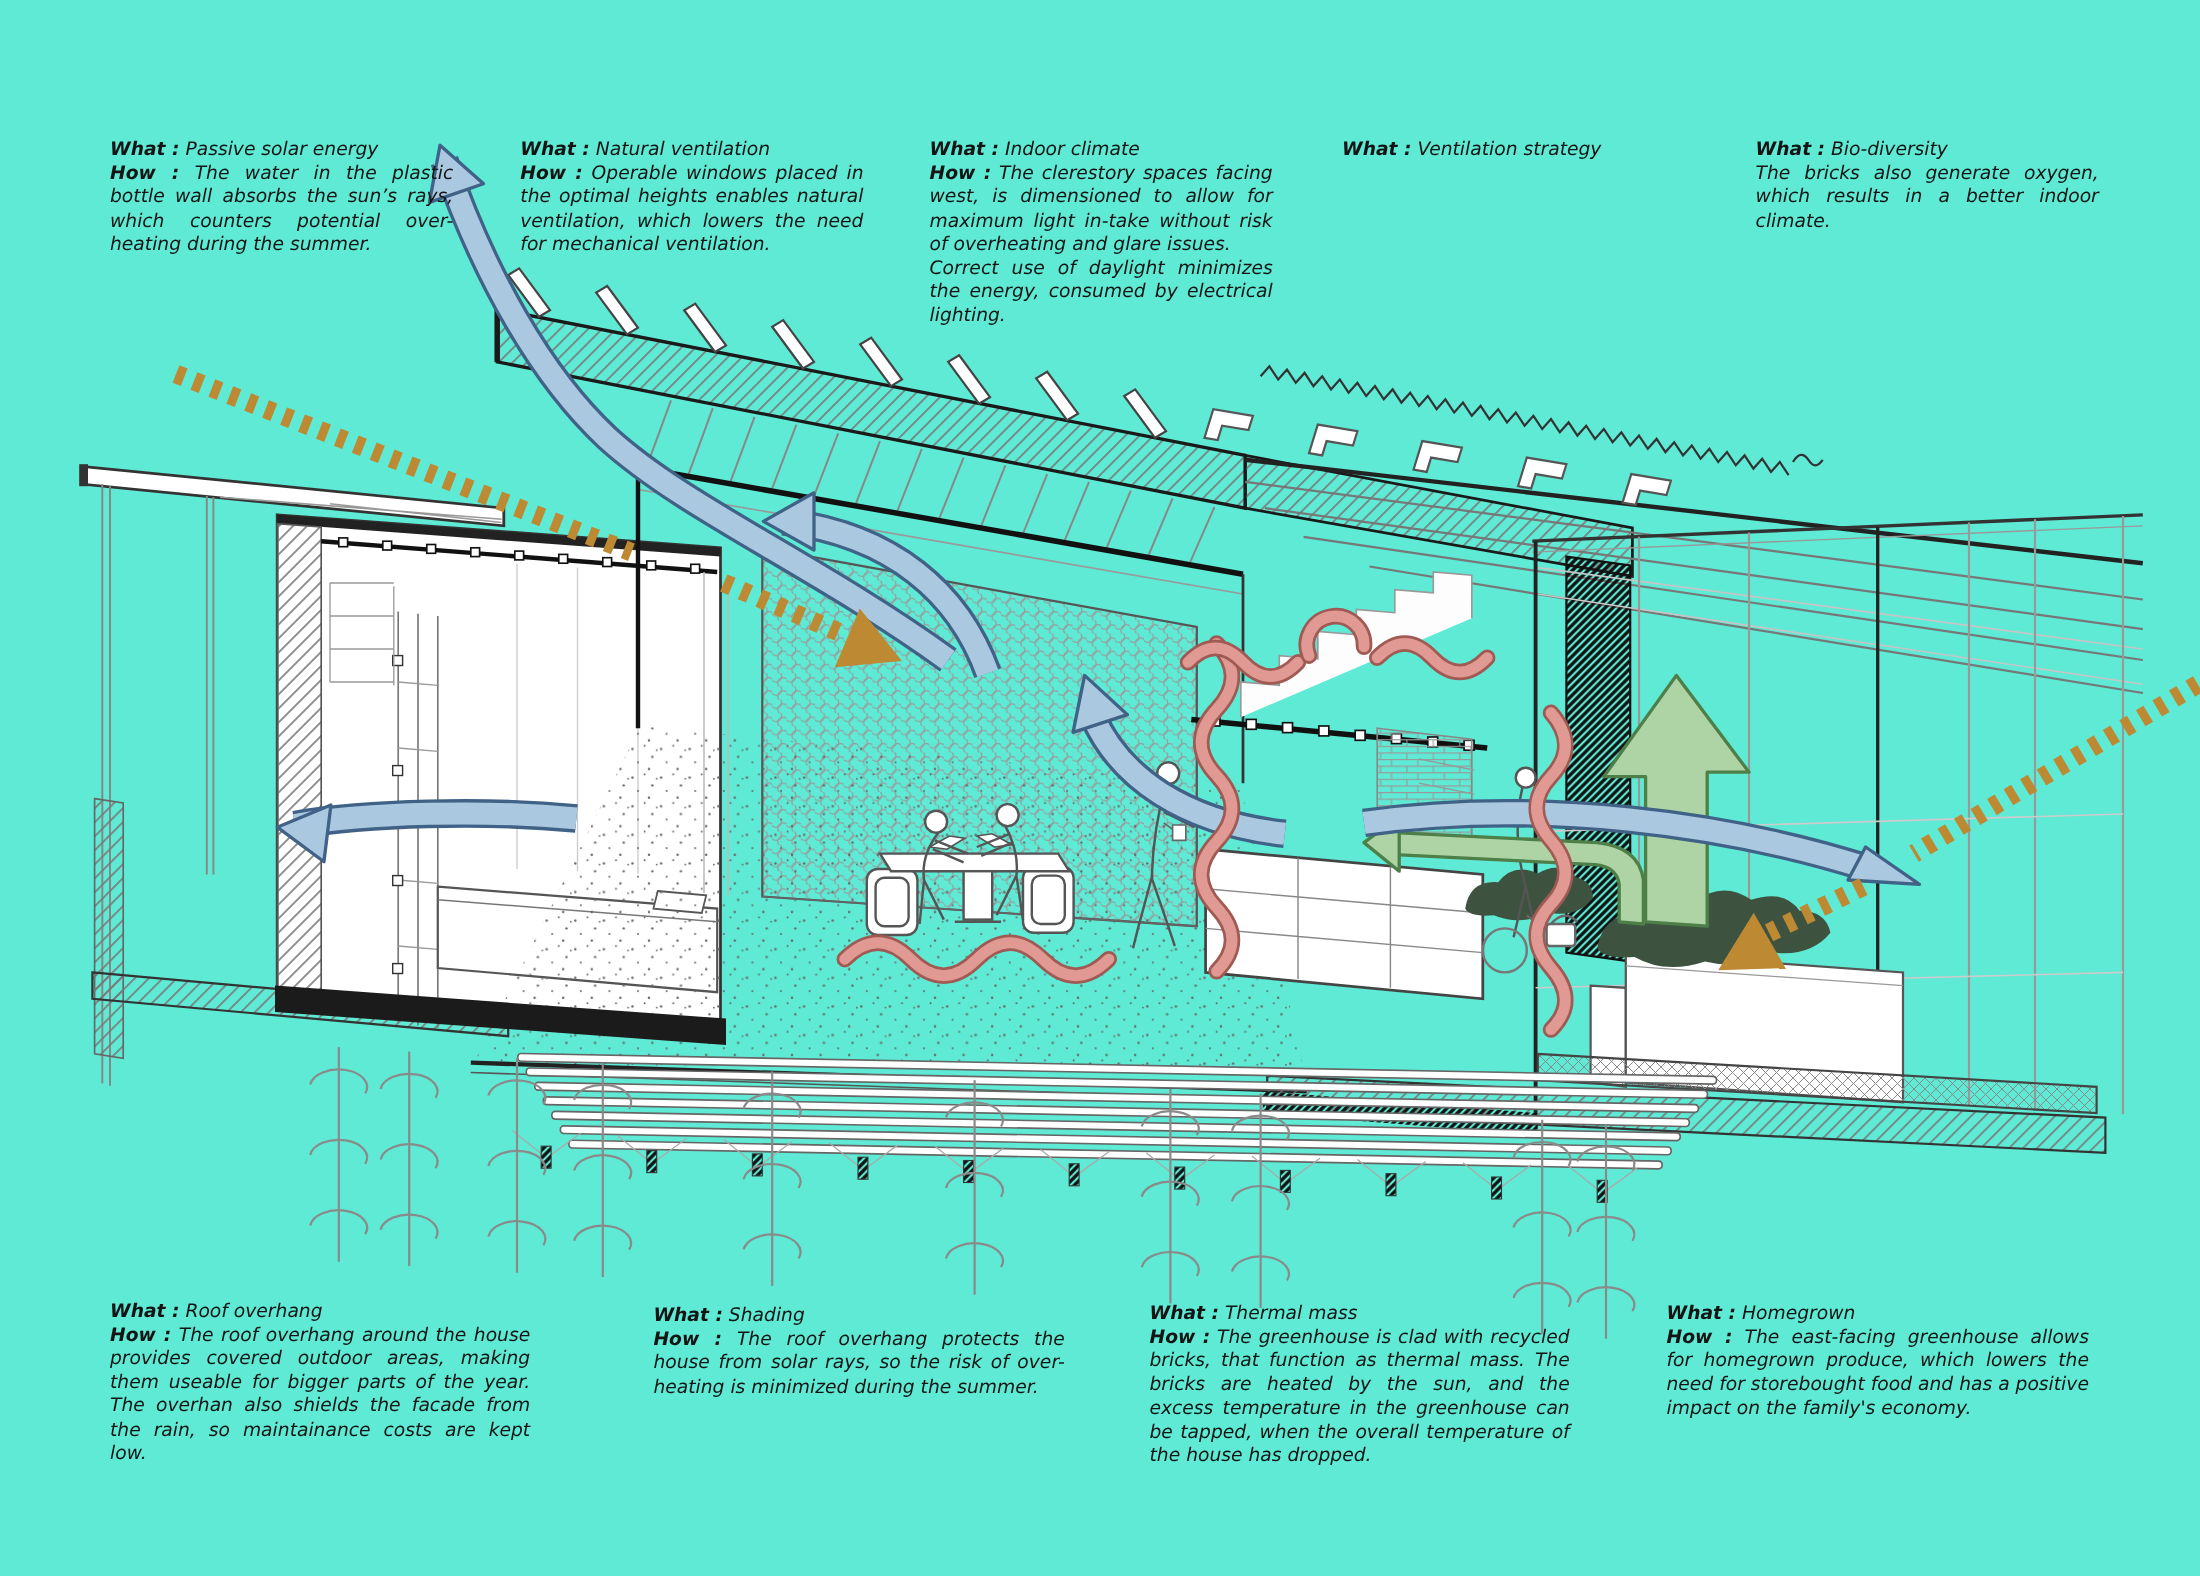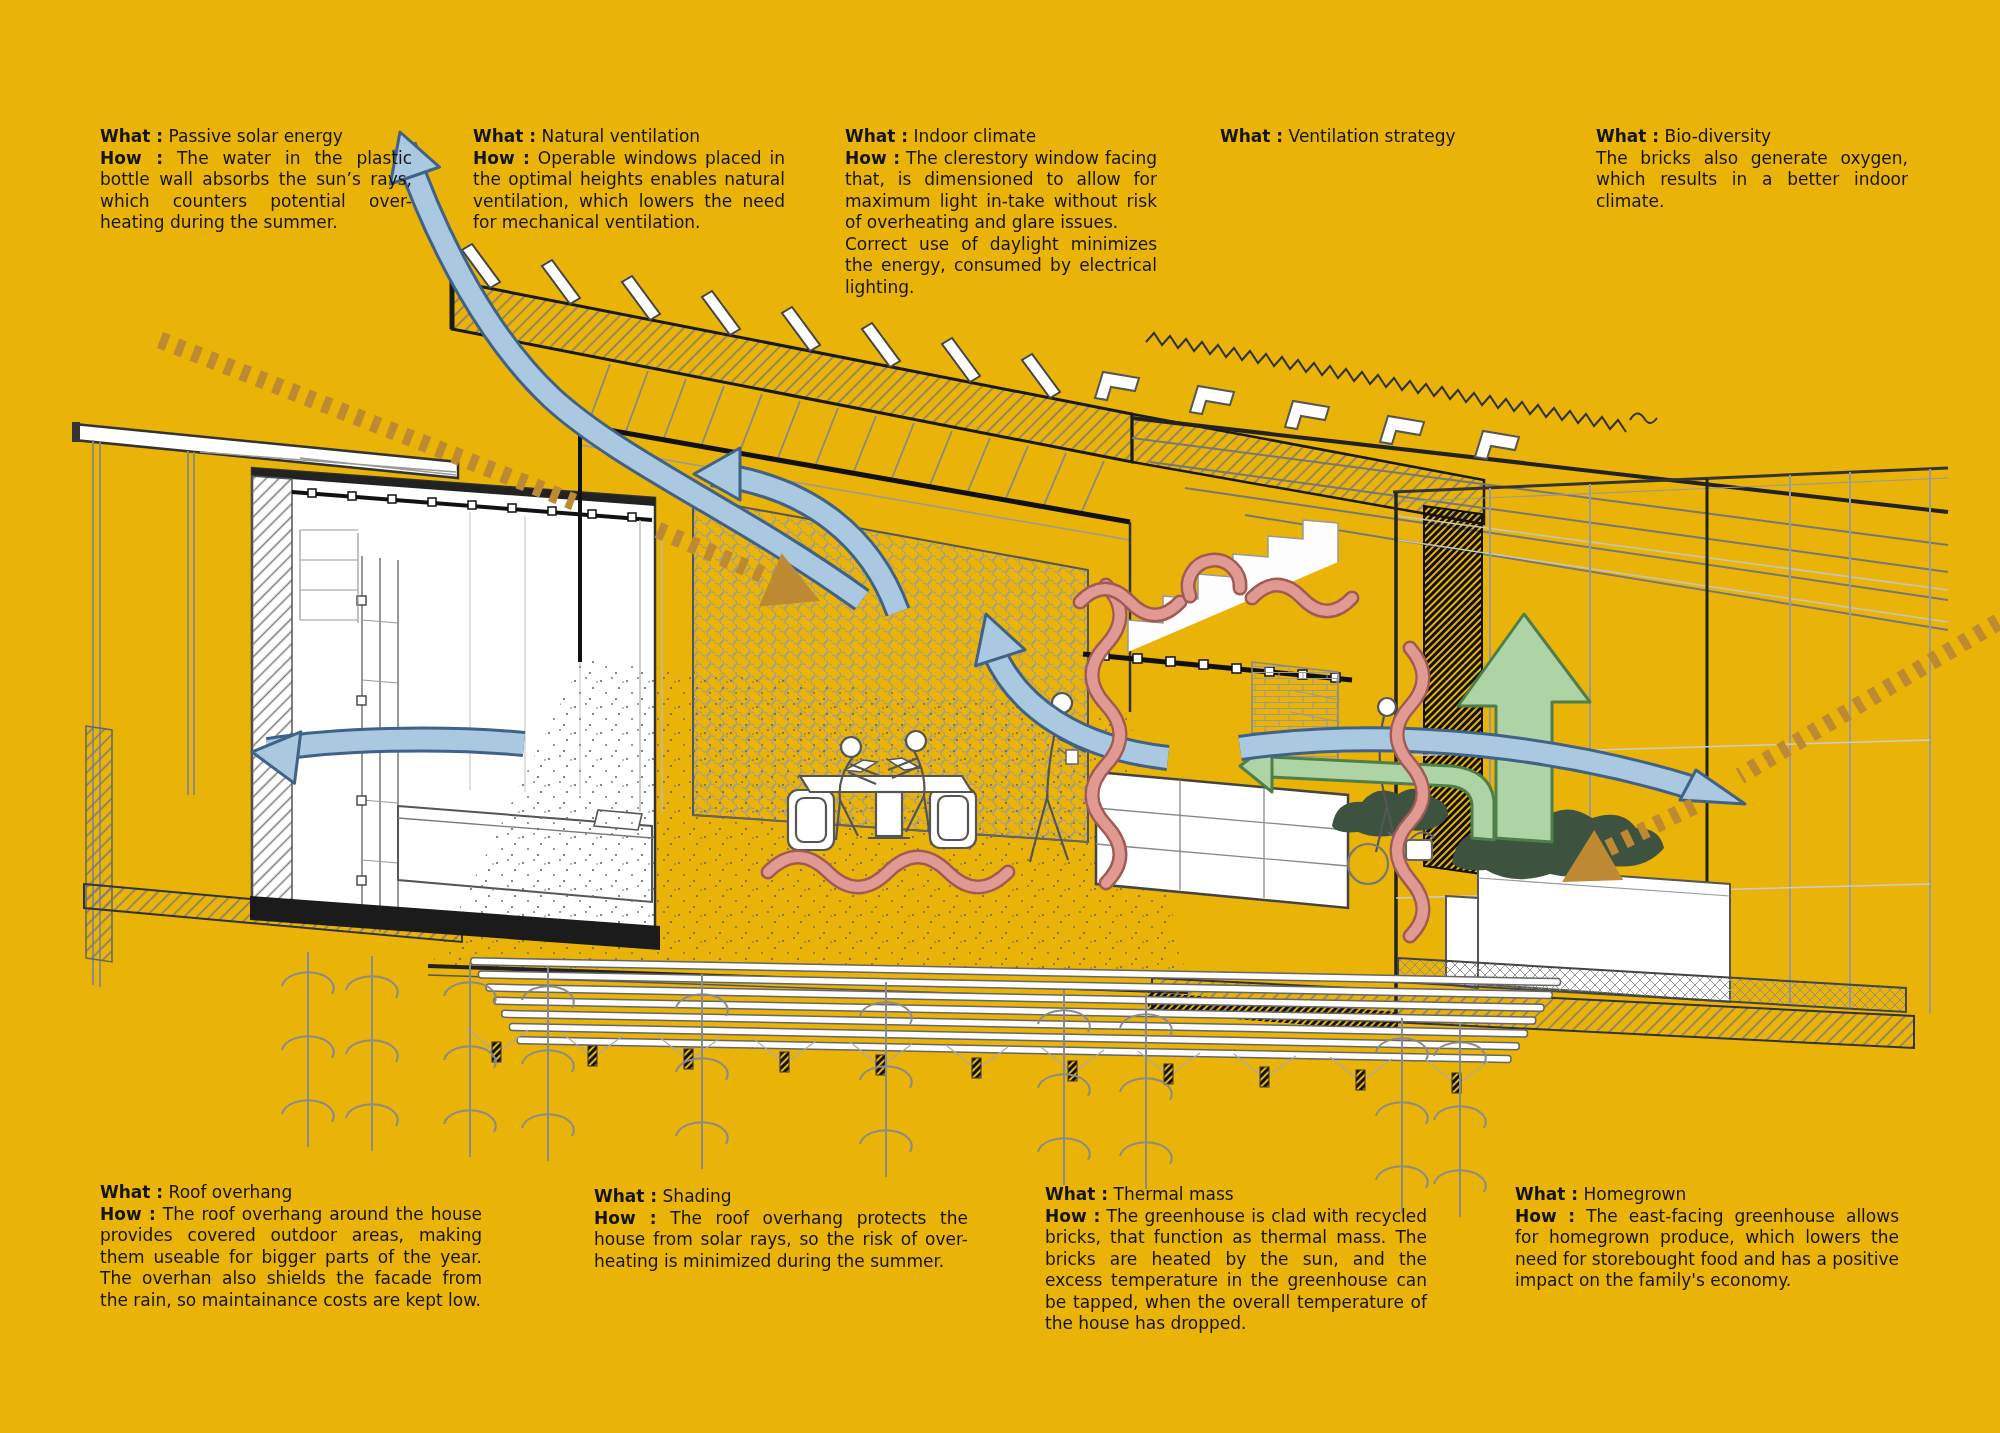--- a/index.html
+++ b/index.html
@@ -1,17 +1,17 @@
 <!DOCTYPE html>
 <html style="--airflow_blue: #abc8e1; --airflow_outline: #3f6286; --sun_gold: #bd8a33; --heat_fill: #e09a93; --heat_outline: #a05a54; --oxygen_green: #aed4a5; --oxygen_outline: #4e7f48; --linework: #444444;"><head>
 <meta charset="utf-8">
 <style>
   html,body{margin:0;padding:0;background:#fff;}
-  #stage{position:relative;width:2000px;height:1433px;background:#eab308;overflow:hidden;
-         font-family:"DejaVu Sans","Liberation Sans",sans-serif;}
+  #stage{position:relative;width:2000px;height:1433px;background:#5eead4;overflow:hidden;
+         font-family:"DejaVu Sans","Liberation Sans",sans-serif;font-style:italic;}
   #drawing{position:absolute;left:0;top:0;z-index:1;}
   .note{position:absolute;z-index:2;color:#141414;font-size:17px;line-height:21.5px;}
   .note p{margin:0;}
   .note .how{text-align:justify;}
   .note .how2{text-align:justify;}
   .note .how2:empty{display:none;}
   .note strong{font-weight:bold;}
   
   .ab-out{fill:none;stroke:var(--airflow_outline,#3f6286);stroke-width:26;}
   .ab-in{fill:none;stroke:var(--airflow_blue,#abc8e1);stroke-width:20;}
@@ -370,21 +370,21 @@
   </div>
 
   <div class="note" style="left:473px;top:126px;width:312px">
     <p class="what-line"><strong>What :</strong> <span>Natural ventilation</span></p>
     <p class="how"><strong>How :</strong> <span>Operable windows placed in the optimal heights enables natural ventilation, which lowers the need for mechanical ventilation.</span></p>
     <p class="how2"><span></span></p>
   </div>
 
   <div class="note" style="left:845px;top:126px;width:312px">
     <p class="what-line"><strong>What :</strong> <span>Indoor climate</span></p>
-    <p class="how"><strong>How :</strong> <span>The clerestory window facing that, is dimensioned to allow for maximum light in-take without risk of overheating and glare issues.</span></p>
+    <p class="how"><strong>How :</strong> <span>The clerestory spaces facing west, is dimensioned to allow for maximum light in-take without risk of overheating and glare issues.</span></p>
     <p class="how2"><span>Correct use of daylight minimizes the energy, consumed by electrical lighting.</span></p>
   </div>
 
   <div class="note" style="left:1220px;top:126px;width:312px">
     <p class="what-line"><strong>What :</strong> <span>Ventilation strategy</span></p>
     <p class="how2"><span></span></p>
   </div>
 
   <div class="note" style="left:1596px;top:126px;width:312px">
     <p class="what-line"><strong>What :</strong> <span>Bio-diversity</span></p>

